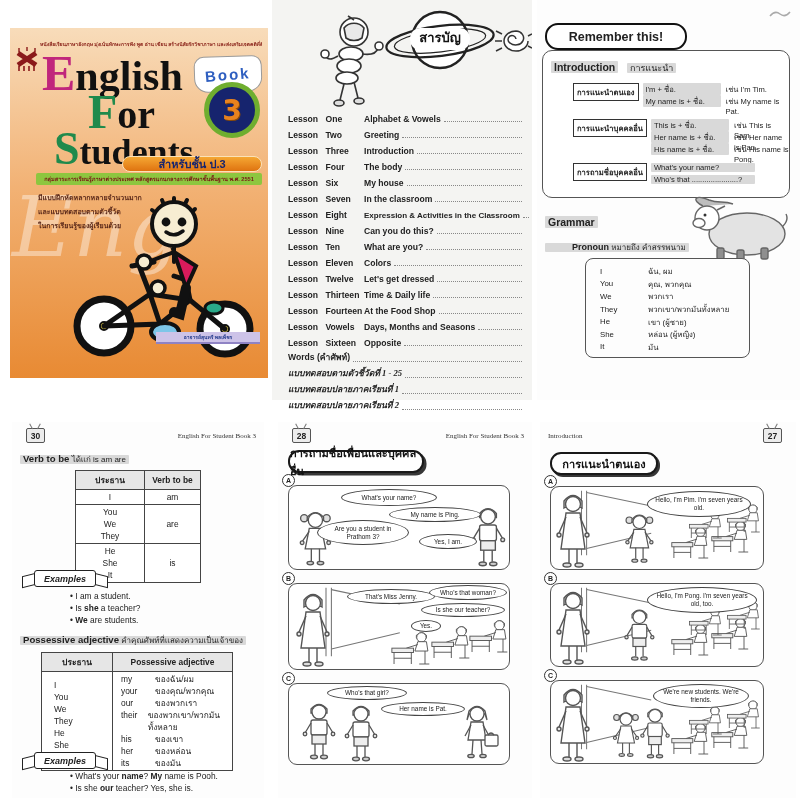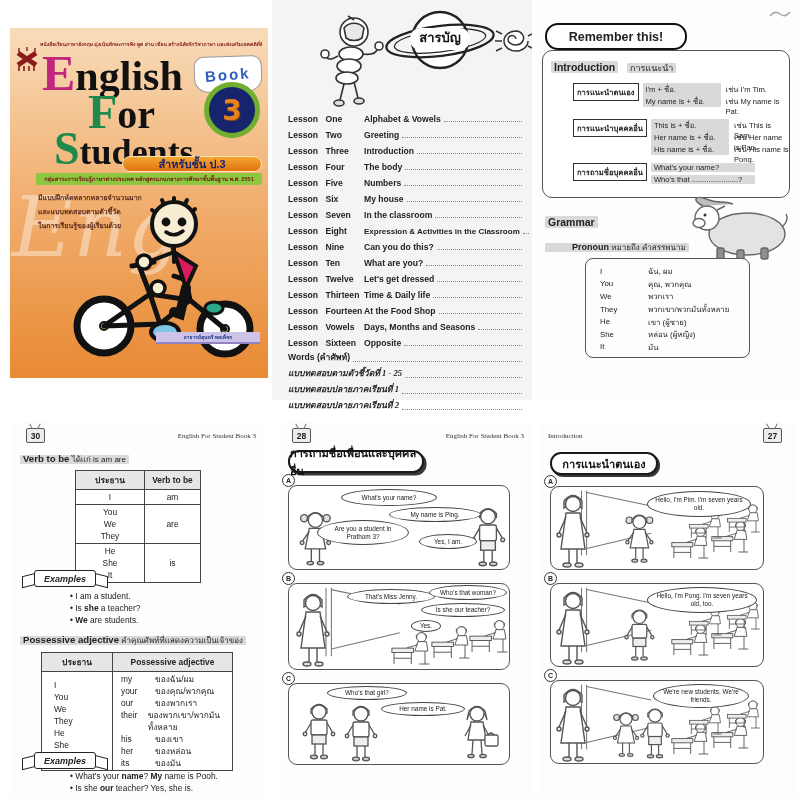--- a/index.html
+++ b/index.html
@@ -254,25 +254,20 @@
         <span class="toc-label">Lesson Three</span>
         <span class="toc-name">Introduction</span>
         <span class="lead"></span>
       </div>
     <div class="toc-row">
         <span class="toc-label">Lesson Four</span>
         <span class="toc-name">The body</span>
         <span class="lead"></span>
       </div>
     <div class="toc-row">
-        <span class="toc-label">Lesson Five</span>
-        <span class="toc-name">Numbers</span>
-        <span class="lead"></span>
-      </div>
-    <div class="toc-row">
         <span class="toc-label">Lesson Six</span>
         <span class="toc-name">My house</span>
         <span class="lead"></span>
       </div>
     <div class="toc-row">
         <span class="toc-label">Lesson Seven</span>
         <span class="toc-name">In the classroom</span>
         <span class="lead"></span>
       </div>
     <div class="toc-row">
@@ -281,20 +276,25 @@
         <span class="lead"></span>
       </div>
     <div class="toc-row">
         <span class="toc-label">Lesson Nine</span>
         <span class="toc-name">Can you do this?</span>
         <span class="lead"></span>
       </div>
     <div class="toc-row">
         <span class="toc-label">Lesson Ten</span>
         <span class="toc-name">What are you?</span>
+        <span class="lead"></span>
+      </div>
+    <div class="toc-row">
+        <span class="toc-label">Lesson Eleven</span>
+        <span class="toc-name">Colors</span>
         <span class="lead"></span>
       </div>
     <div class="toc-row">
         <span class="toc-label">Lesson Twelve</span>
         <span class="toc-name">Let's get dressed</span>
         <span class="lead"></span>
       </div>
     <div class="toc-row">
         <span class="toc-label">Lesson Thirteen</span>
         <span class="toc-name">Time &amp; Daily life</span>

